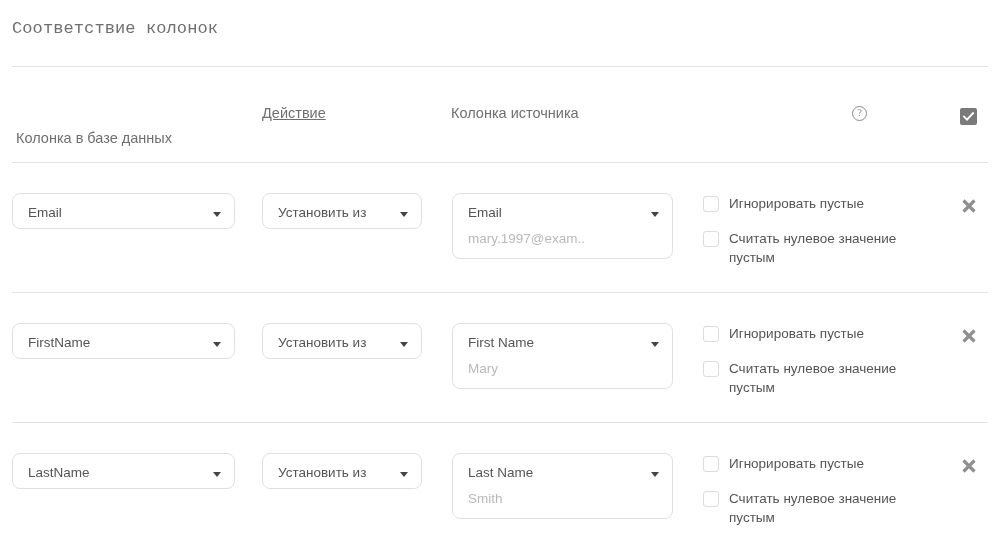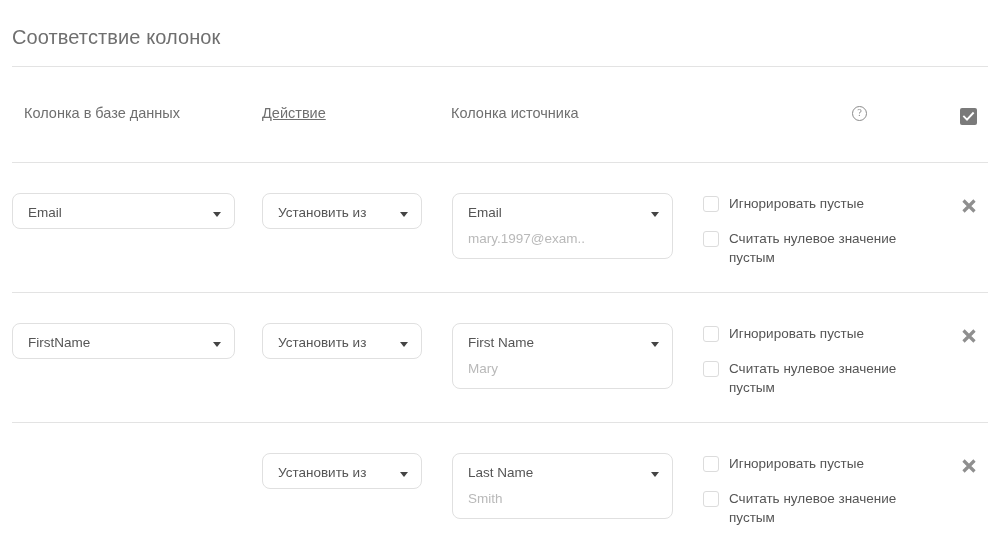--- a/index.html
+++ b/index.html
@@ -9,24 +9,25 @@
     background: #ffffff;
     font-family: "Liberation Sans", sans-serif;
     -webkit-font-smoothing: antialiased;
   }
 
   .page { position: relative; width: 1000px; height: 554px; overflow: hidden; background:#fff; }
 
   
   .title {
     position: absolute;
-    left: 12px; top: 26px;
-    font-size: 20px;
+    left: 12px; top: 19px;
+    font-size: 17px;
     color: #6f6f6f;
     letter-spacing: .1px;
+    font-family: Liberation Mono, monospace;
   }
 
   
   .rule {
     position: absolute;
     left: 12px;
     width: 976px;
     height: 1px;
     background: #e3e3e3;
   }
@@ -36,21 +37,21 @@
   .rule.r-row2   { top: 422px; }
 
   
   .col-head {
     position: absolute;
     top: 105px;
     font-size: 14.5px;
     color: #6f6f6f;
     white-space: nowrap;
   }
-  .col-head.c1 { left: 24px; }
+  .col-head.c1 { left: 16px; margin-top: 25px; }
   .col-head.c2 { left: 262px; text-decoration: underline; }
   .col-head.c3 { left: 451px; text-align: center; }
   .col-head.c4 { left: 703px; }
 
   .help-icon {
     position: absolute;
     left: 852px; top: 106px;
     width: 15px; height: 15px;
     border: 1.3px solid #8b8b8b;
     border-radius: 50%;
@@ -233,20 +234,24 @@
     </div>
 
     <div class="del">
       <svg width="20" height="20" viewBox="0 0 20 20" aria-hidden="true">
         <path d="M4.5 4.5 L15.5 15.5 M15.5 4.5 L4.5 15.5" stroke="#8f8f8f" stroke-width="3.2" stroke-linecap="butt"></path>
       </svg>
     </div>
   </div>
 
   <div class="row row-2">
+    <div class="sel db-col">
+      <span class="val">LastName</span>
+      <span class="caret"></span>
+    </div>
 
     <div class="sel action">
       <span class="val">Установить из</span>
       <span class="caret"></span>
     </div>
 
     <div class="sel src-col">
       <span class="val">Last Name</span>
       <span class="caret"></span>
       <span class="sample">Smith</span>

